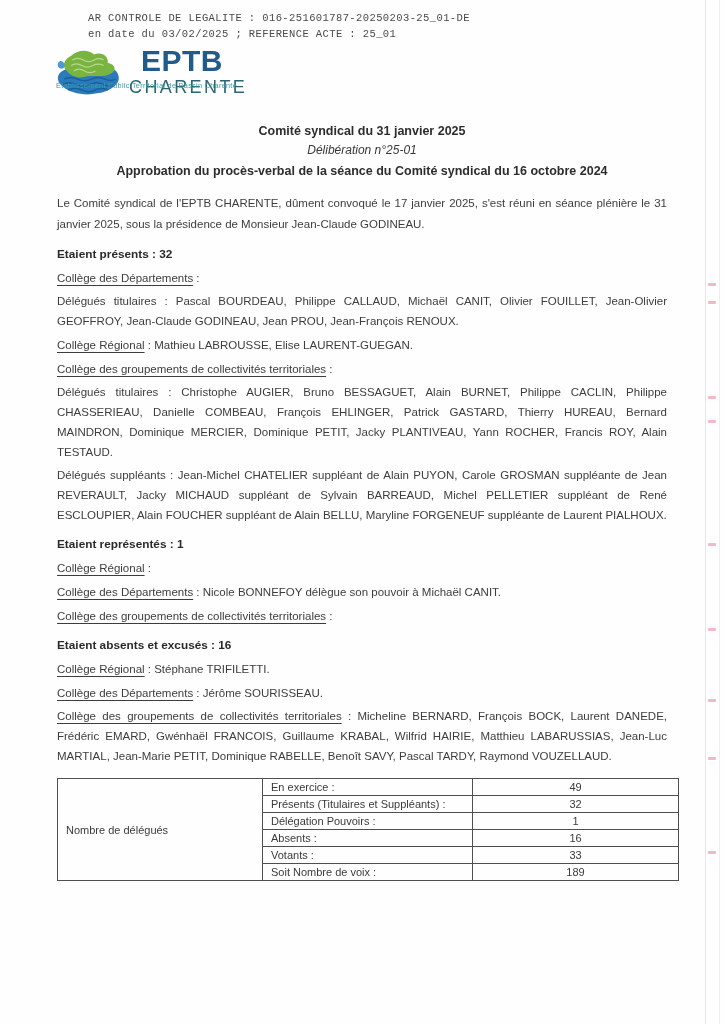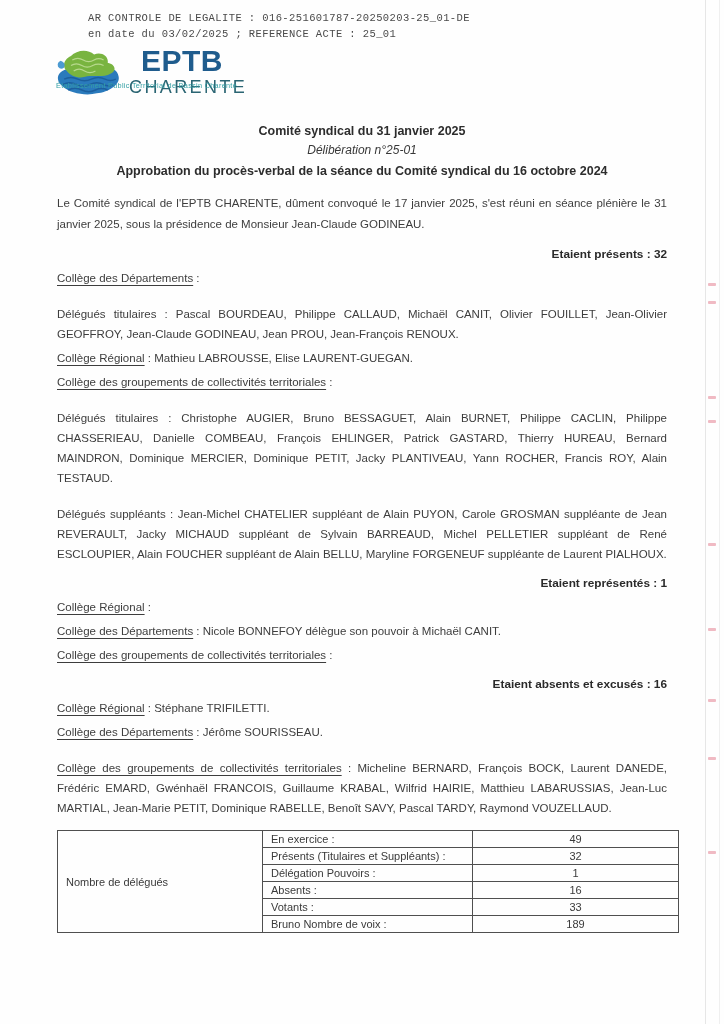--- a/index.html
+++ b/index.html
@@ -26,23 +26,23 @@
 
   
   .titles{margin-top:16px;text-align:center;color:#2d2d2d;}
   .t-meeting{font-size:12.5px;font-weight:bold;}
   .t-delib{font-size:12px;font-style:italic;margin-top:5px;color:#383838;}
   .t-subject{font-size:12.5px;font-weight:bold;margin-top:7px;}
 
   
   .content{margin:14px 57px 0 57px;}
   p{margin:0;}
-  .para{font-size:11.5px;line-height:20px;text-align:justify;margin-top:16px;color:#3d3d3d;}
+  .para{font-size:11.5px;line-height:20px;text-align:justify;margin-top:3px;color:#3d3d3d;}
   .intro{margin-top:15px;line-height:21px;}
-  .h{font-size:11.8px;font-weight:bold;color:#2a2a2a;margin-top:9px;line-height:20px;text-align:right;}
+  .h{font-size:11.8px;font-weight:bold;color:#2a2a2a;margin-top:9px;line-height:20px;}
   .line{font-size:11.5px;line-height:20px;margin-top:4px;color:#3d3d3d;}
   .u{text-decoration:underline;text-underline-offset:2.5px;}
 
   
   table.delegates{border-collapse:collapse;margin:12px 0 0 57px;table-layout:fixed;width:586px;}
   table.delegates td{border:1px solid #4f4f4f;font-size:11px;color:#3a3a3a;padding:0 8px;height:16px;}
   td.rowhead{width:188px;text-align:left;vertical-align:middle;}
   td.lbl{width:193px;text-align:left;}
   td.val{width:189px;text-align:center;}
 </style>
@@ -144,19 +144,19 @@
       </tr>
       <tr>
         <td class="lbl">Absents :</td>
         <td class="val">16</td>
       </tr>
       <tr>
         <td class="lbl">Votants :</td>
         <td class="val">33</td>
       </tr>
       <tr>
-        <td class="lbl">Bruno Nombre de voix :</td>
+        <td class="lbl">Soit Nombre de voix :</td>
         <td class="val">189</td>
       </tr>
     </tbody>
   </table>
 
 </div>
 
 </body></html>

